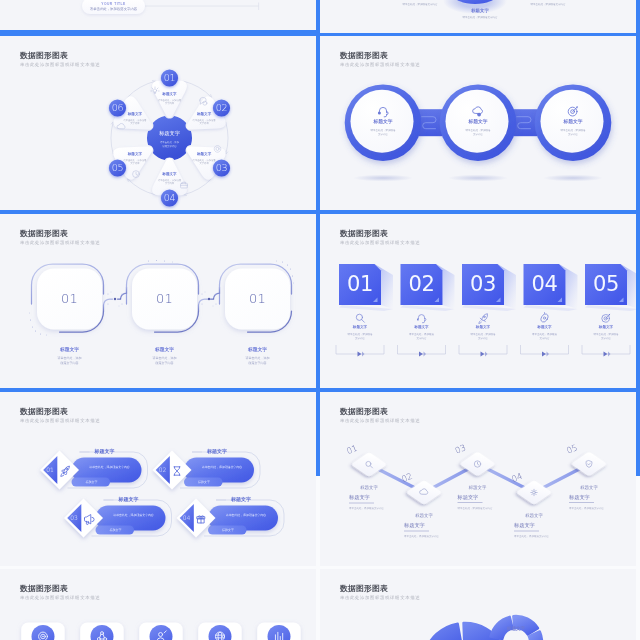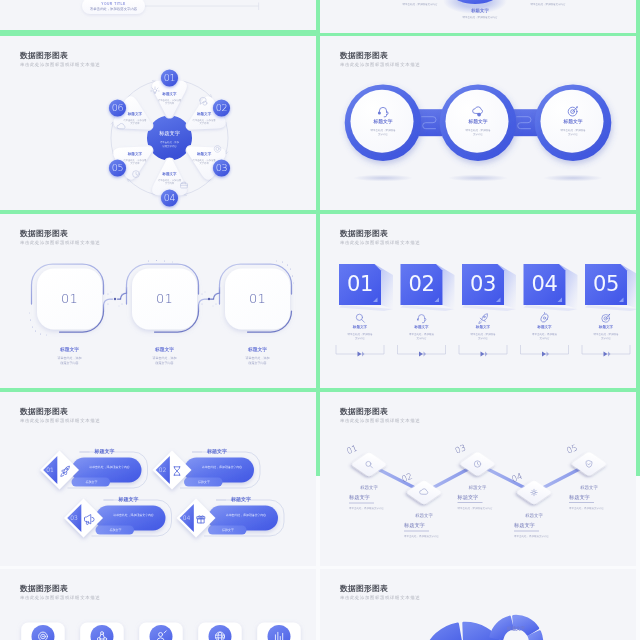--- a/index.html
+++ b/index.html
@@ -1,17 +1,17 @@
 <!DOCTYPE html>
 <html><head>
 <meta charset="utf-8">
 <style>
   html,body{margin:0;padding:0;}
   body{width:640px;height:640px;background:#fafbfd;font-family:"Liberation Sans",sans-serif;overflow:hidden;}
-  .grid{position:relative;width:640px;height:476px;background:#86efac;}
+  .grid{position:relative;width:640px;height:476px;background:#3b82f6;}
   .slide{position:absolute;width:316px;height:174px;background:#f4f5f9;overflow:hidden;}
   .s-title{position:absolute;z-index:5;left:20px;top:15px;font-size:7.8px;font-weight:bold;color:#4f525c;letter-spacing:.2px;line-height:10px;white-space:nowrap;}
   .s-sub{position:absolute;z-index:5;left:20px;top:25.5px;font-size:4.4px;color:#b0b3bd;letter-spacing:.62px;line-height:6px;white-space:nowrap;}
   svg{display:block;overflow:visible;position:absolute;left:0;top:0;}
   text{dominant-baseline:middle;}
 </style>
 </head>
 <body>
 
 <div class="grid">

